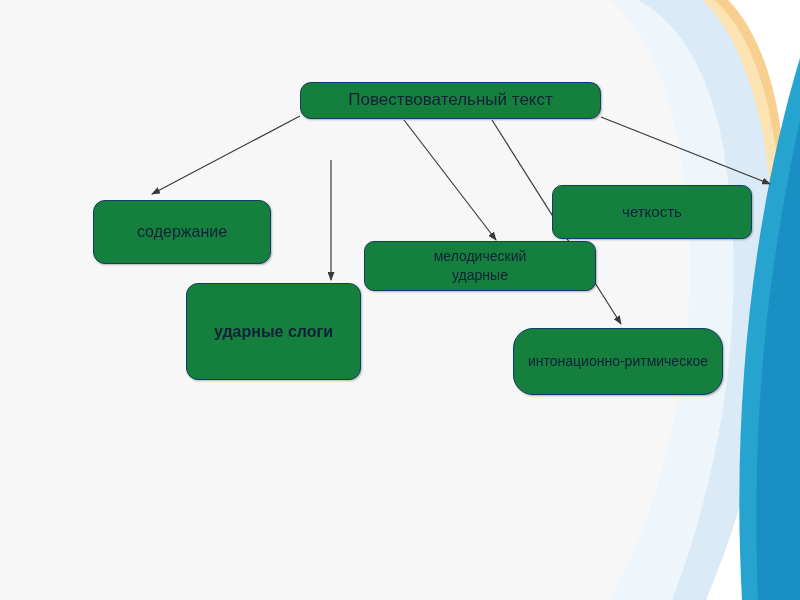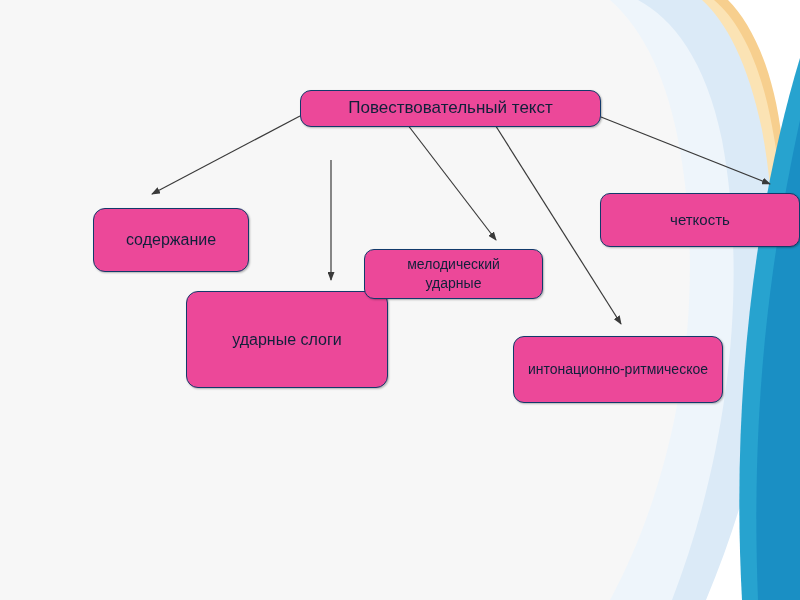--- a/index.html
+++ b/index.html
@@ -33,41 +33,40 @@
     position: absolute;
     left: 0; top: 0;
     width: 800px; height: 600px;
     pointer-events: none;
   }
 
   
   .node {
     position: absolute;
     box-sizing: border-box;
-    background: #ec4899;
+    background: #15803d;
     border: 1px solid #123a6b;
     border-radius: 12px;
     color: #10203a;
     display: flex;
     align-items: center;
     justify-content: center;
     text-align: center;
     line-height: 1.35;
     box-shadow: 1px 1px 2px rgba(0,0,0,0.28);
     padding: 2px 8px;
-    margin-top: 8px;
   }
   .node span { display: block; }
 
   #node-root        { left: 300px; top: 82px;  width: 301px; height: 37px; font-size: 17px; border-radius: 11px; }
-  #node-soderzhanie { left: 93px;  top: 200px; width: 156px; height: 64px; font-size: 16px; }
-  #node-udarnye     { left: 186px; top: 283px; width: 202px; height: 97px; font-size: 16px; }
-  #node-melodich    { left: 364px; top: 241px; width: 179px; height: 50px; font-size: 14px; border-radius: 10px; }
-  #node-chetkost    { left: 600px; top: 185px; width: 200px; height: 54px; font-size: 15px; border-radius: 10px; }
-  #node-intonats    { left: 513px; top: 328px; width: 210px; height: 67px; font-size: 14px; border-radius: 11px; }
+  #node-soderzhanie { left: 93px;  top: 200px; width: 178px; height: 64px; font-size: 16px; }
+  #node-udarnye     { left: 186px; top: 283px; width: 175px; height: 97px; font-size: 16px; font-weight: bold; }
+  #node-melodich    { left: 364px; top: 241px; width: 232px; height: 50px; font-size: 14px; border-radius: 10px; }
+  #node-chetkost    { left: 552px; top: 185px; width: 200px; height: 54px; font-size: 15px; border-radius: 10px; }
+  #node-intonats    { left: 513px; top: 328px; width: 210px; height: 67px; font-size: 14px; border-radius: 20px; }
 </style>
 </head>
 <body>
 
 <div id="slide">
 
   <div class="deco">
     <svg viewBox="0 0 190 600" preserveAspectRatio="none">
       <path d="M0,0 L190,0 L190,600 L0,600 C70,470 96,300 70,150 C58,80 34,30 0,0 Z" fill="#eef5fb"></path>
       <path d="M28,0 L190,0 L190,600 L62,600 C120,450 138,280 112,140 C96,60 62,18 28,0 Z" fill="#dbeaf7"></path>

